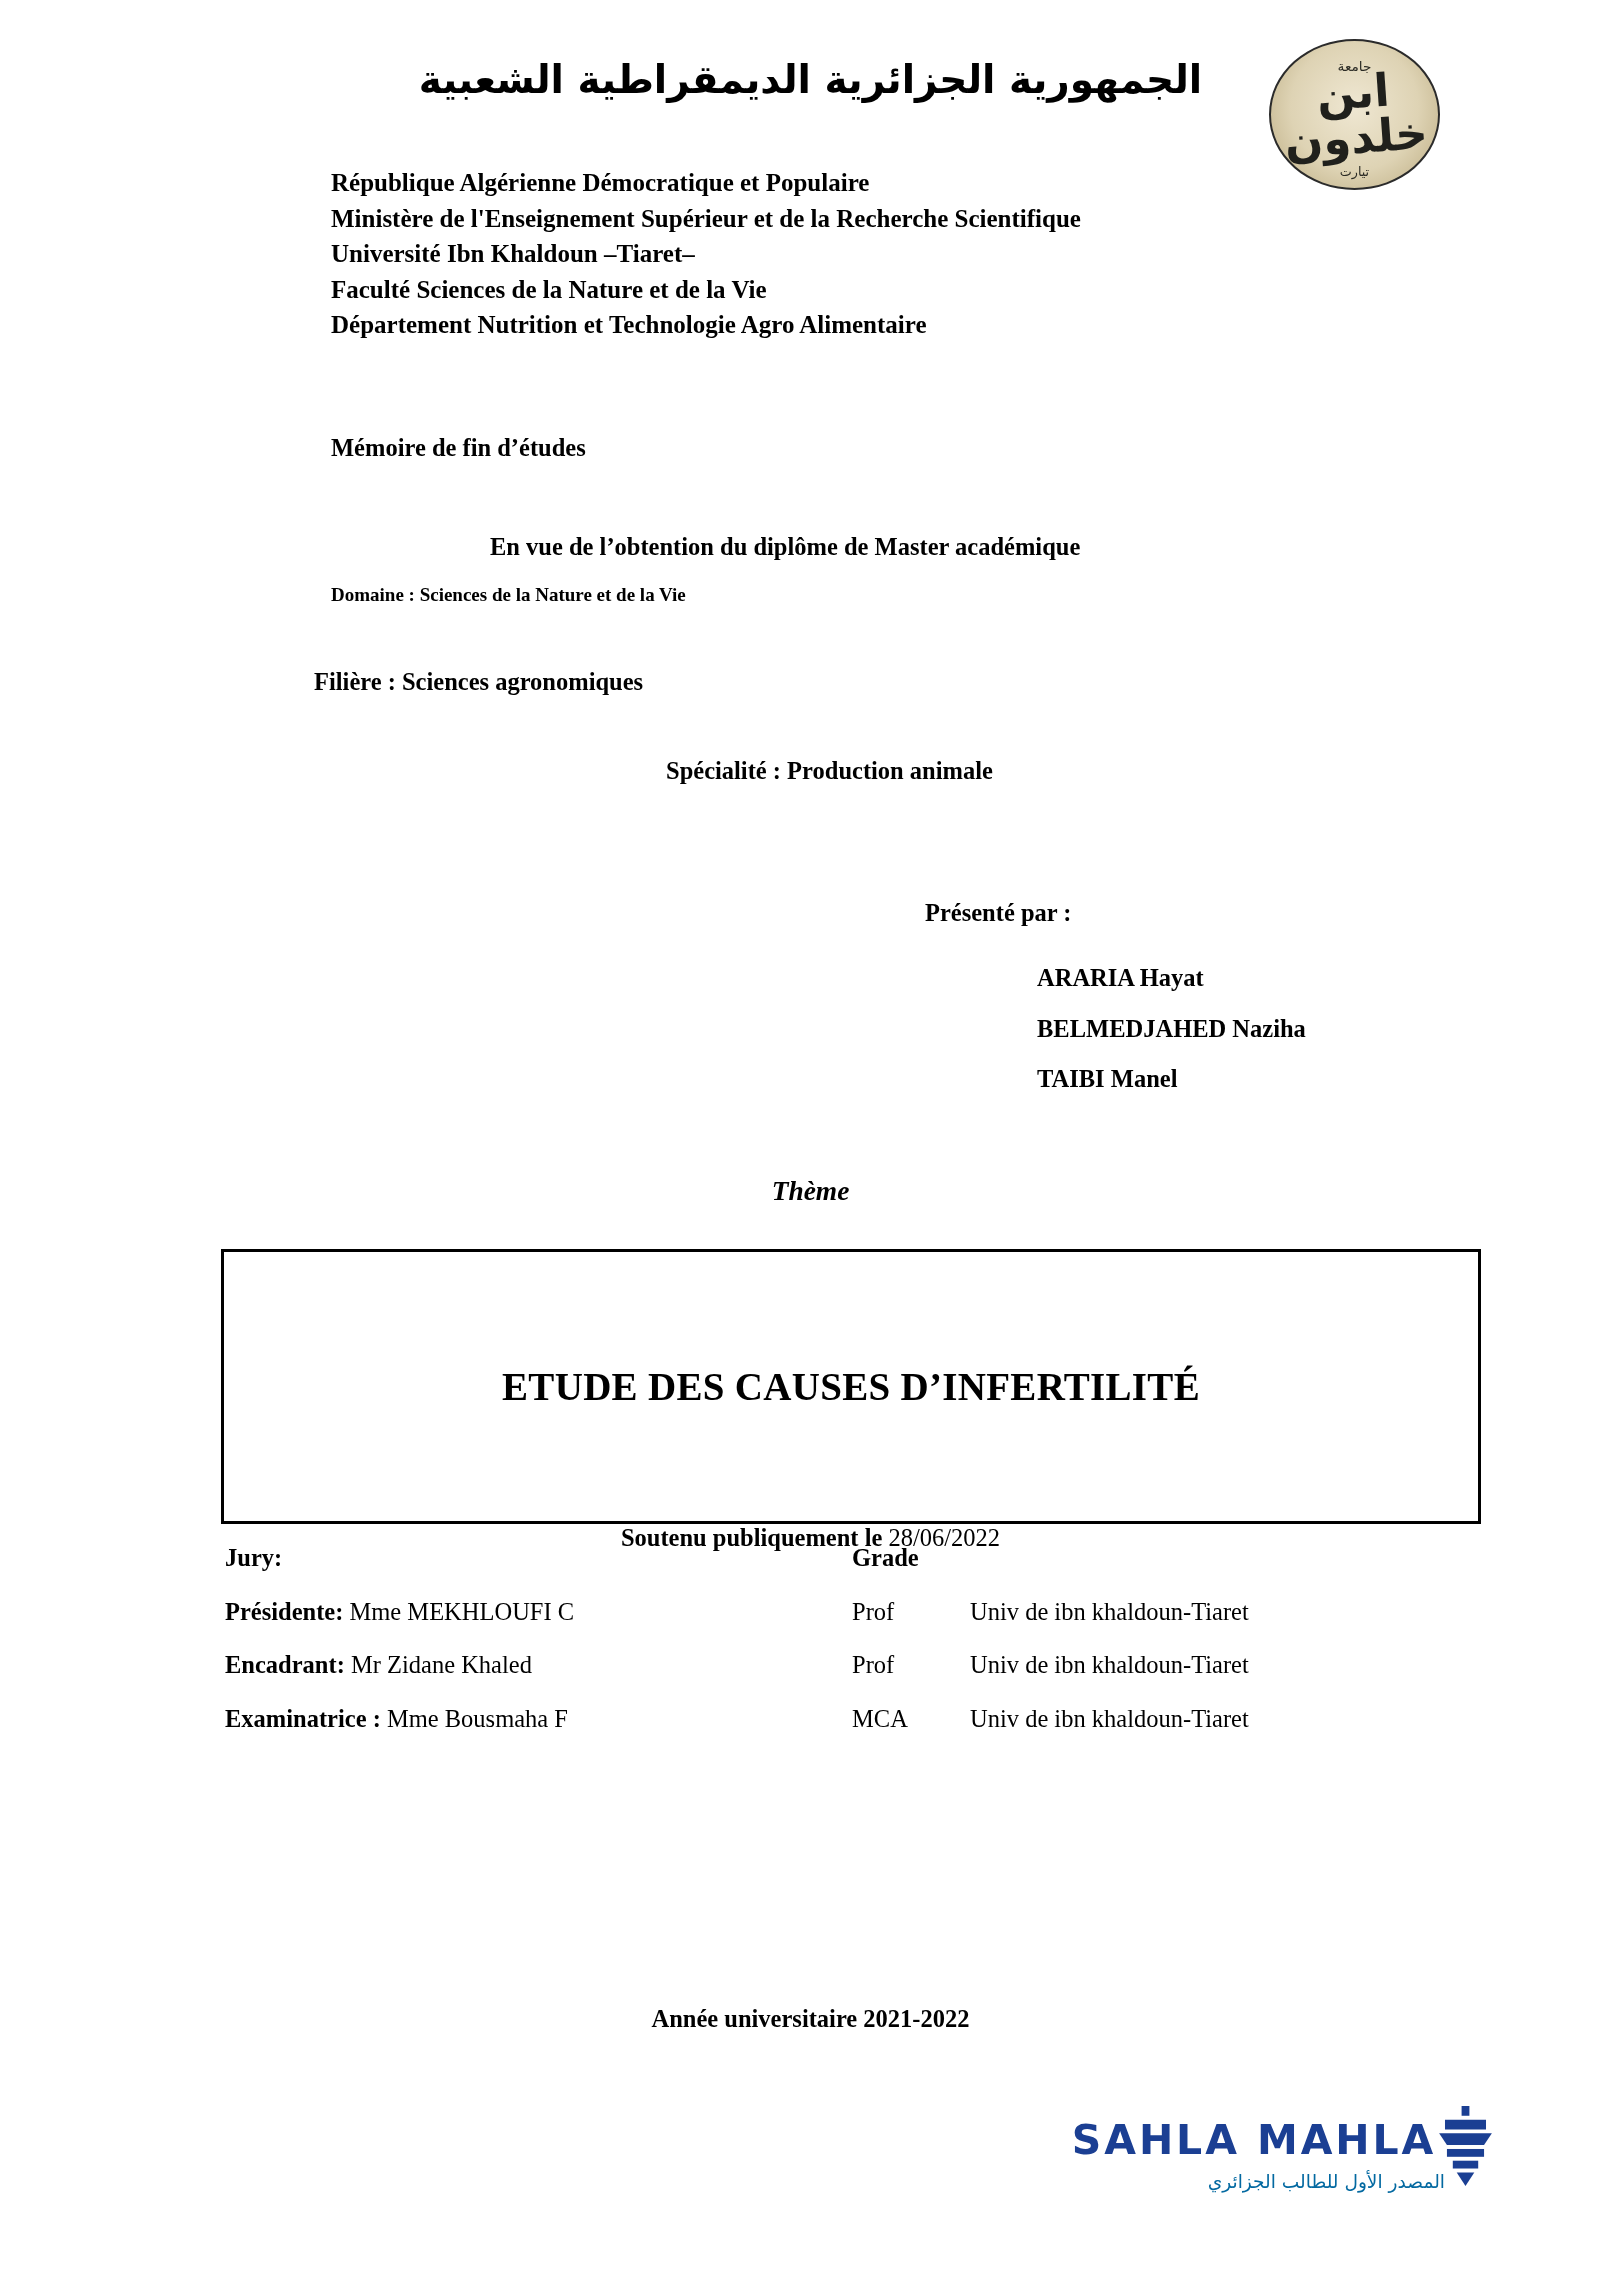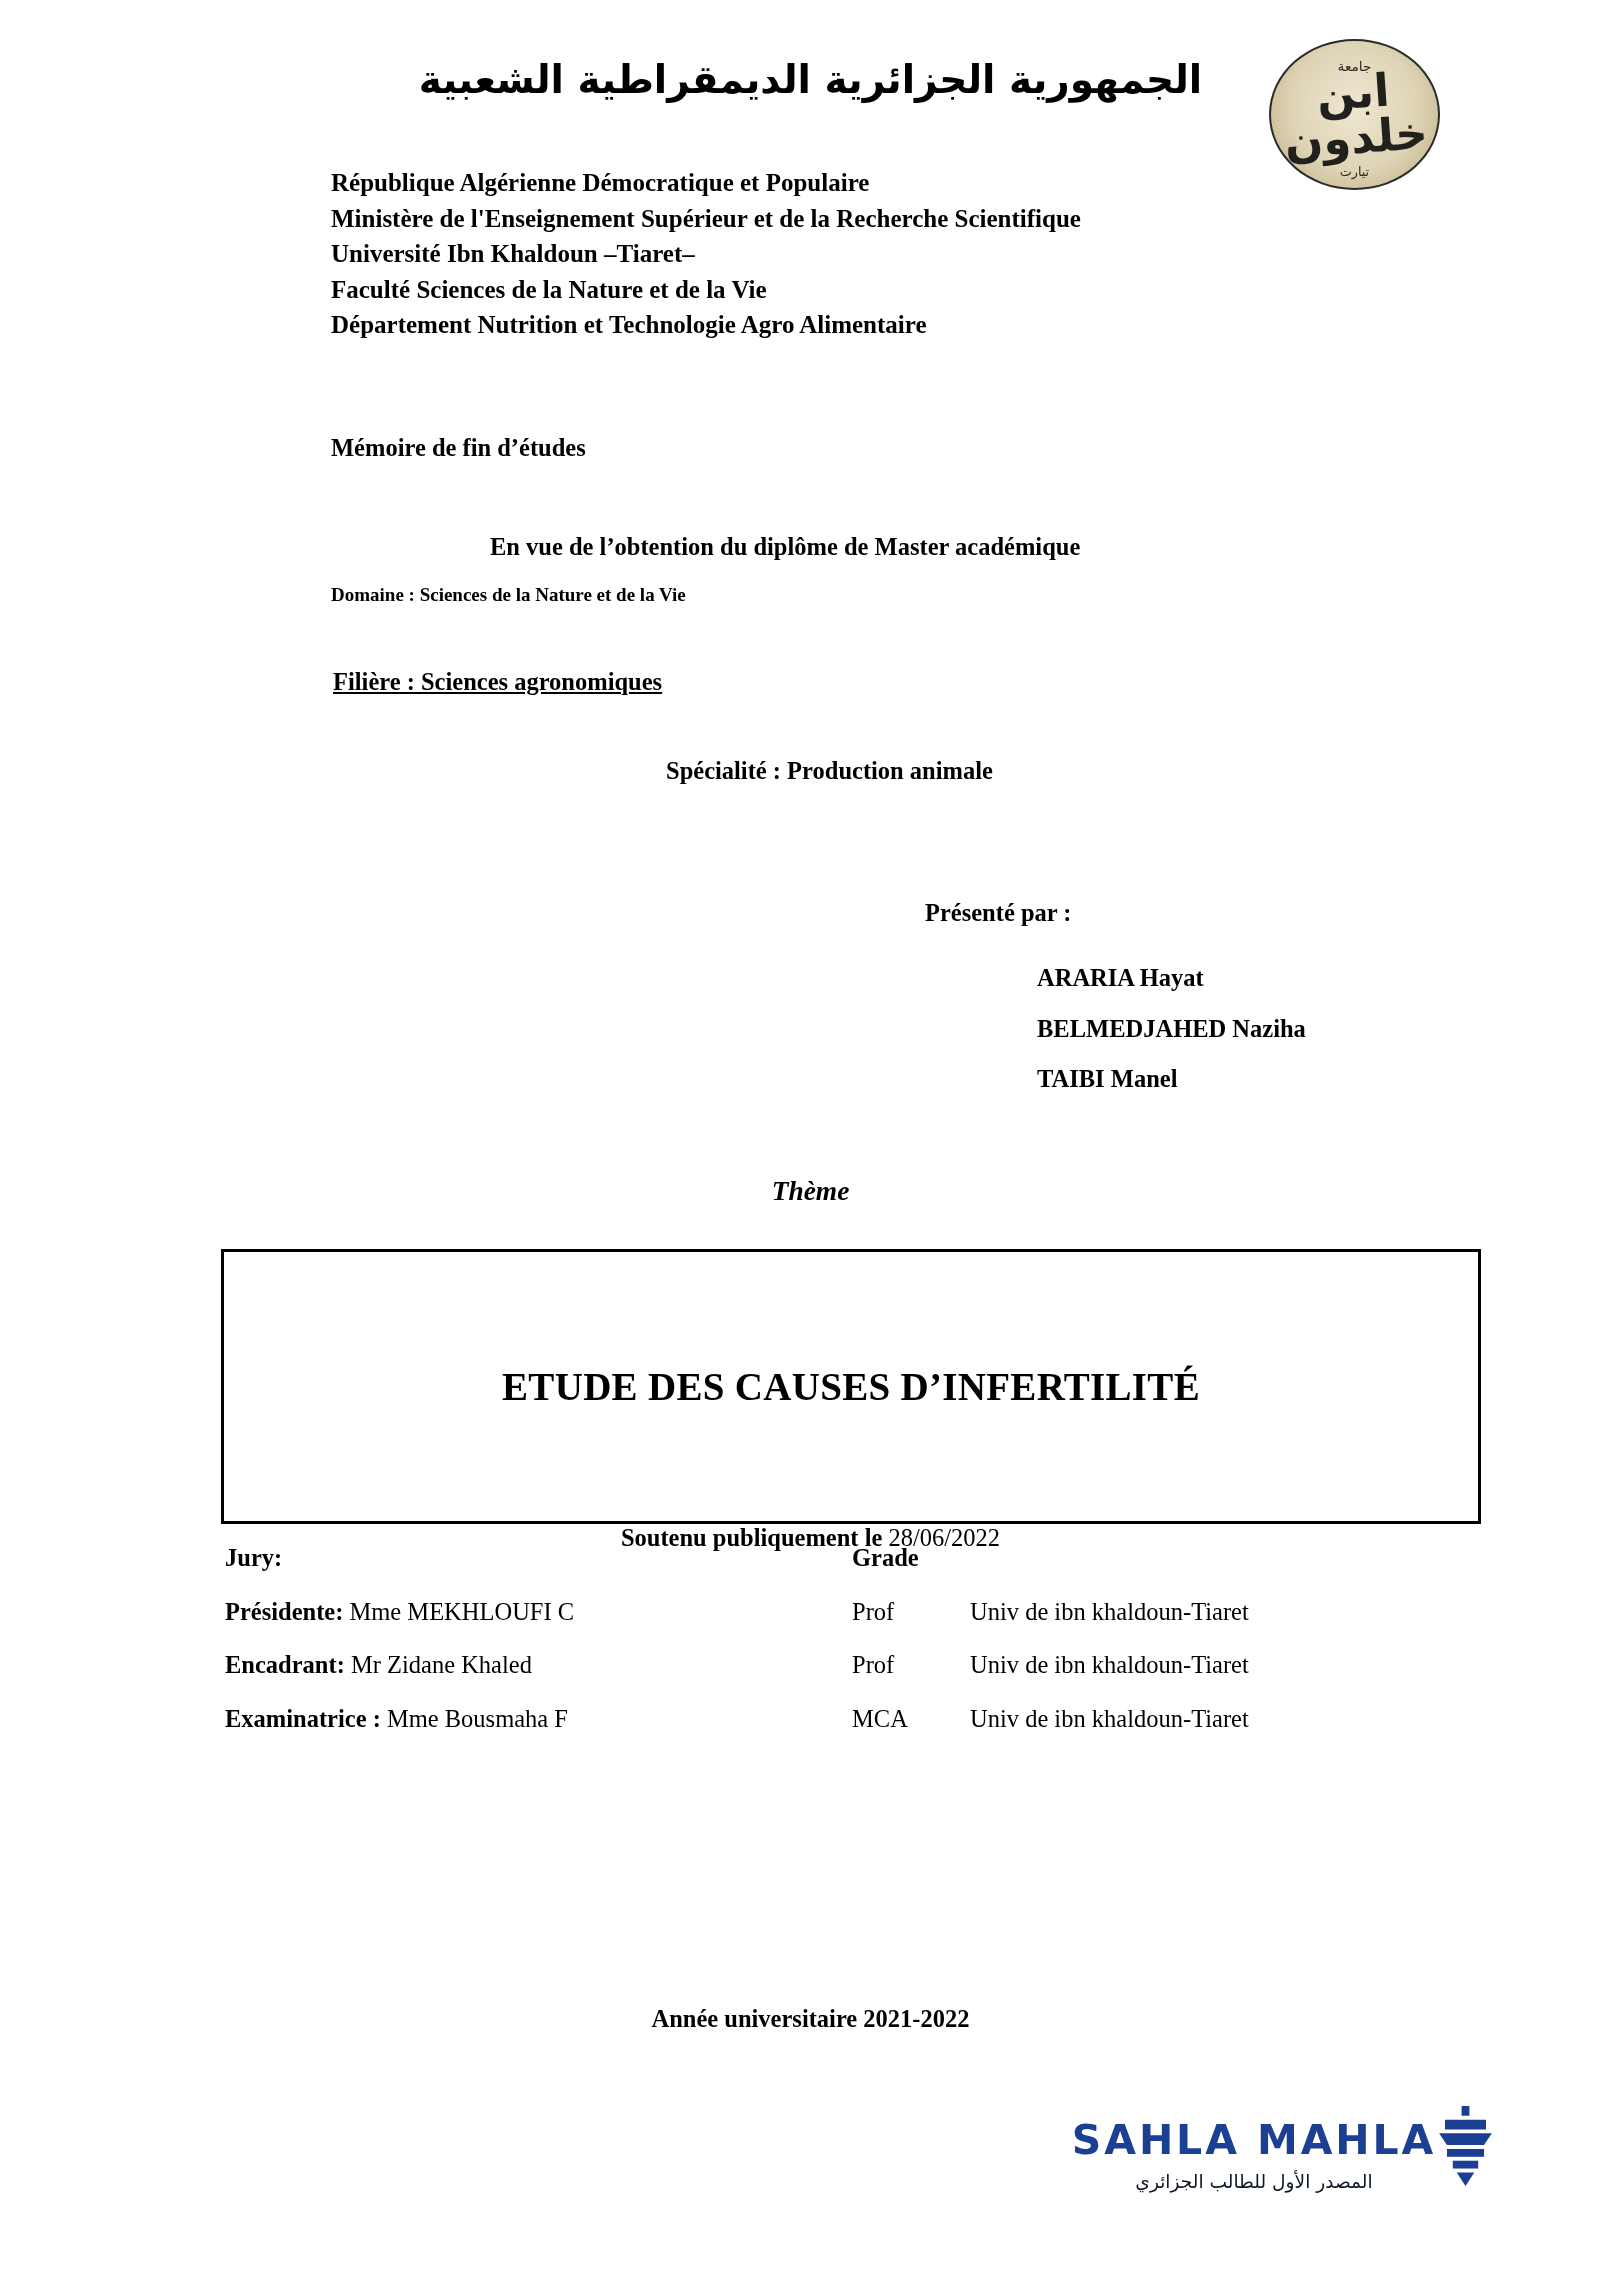--- a/index.html
+++ b/index.html
@@ -115,24 +115,23 @@
   .domaine {
     position: absolute;
     top: 584px;
     left: 331px;
     font-size: 19px;
     font-weight: bold;
   }
   .filiere {
     position: absolute;
     top: 668px;
-    left: 333px;
-    font-size: 24.5px;
-    font-weight: bold;
-    text-decoration: underline;
+    left: 314px;
+    font-size: 24.5px;
+    font-weight: bold;
   }
   .specialite {
     position: absolute;
     top: 757px;
     left: 666px;
     font-size: 24.5px;
     font-weight: bold;
   }
 
   .presente-par {
@@ -245,24 +244,24 @@
     font-size: 41px;
     font-weight: bold;
     color: #1b3f93;
     letter-spacing: 2.9px;
   }
   .wm-sub {
     position: absolute;
     top: 73px;
     left: 0;
     width: 382px;
-    text-align: center;
+    text-align: right;
     font-family: "DejaVu Sans", sans-serif;
     font-size: 18.6px;
-    color: #0f172a;
+    color: #0369a1;
     direction: rtl;
   }
   .wm-mark {
     position: absolute;
     top: 7.8px;
     right: 7.8px;
     width: 61px;
     height: 84px;
     color: #1b3f93;
   }

